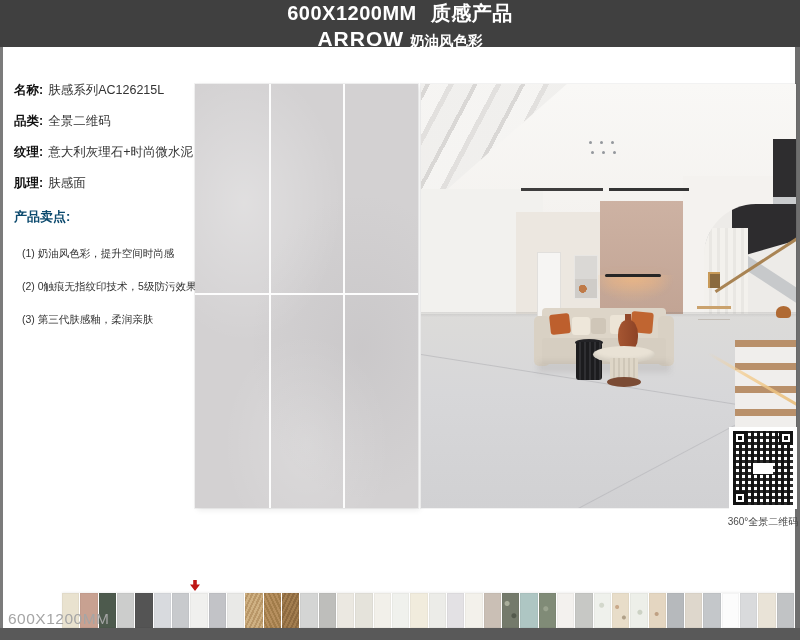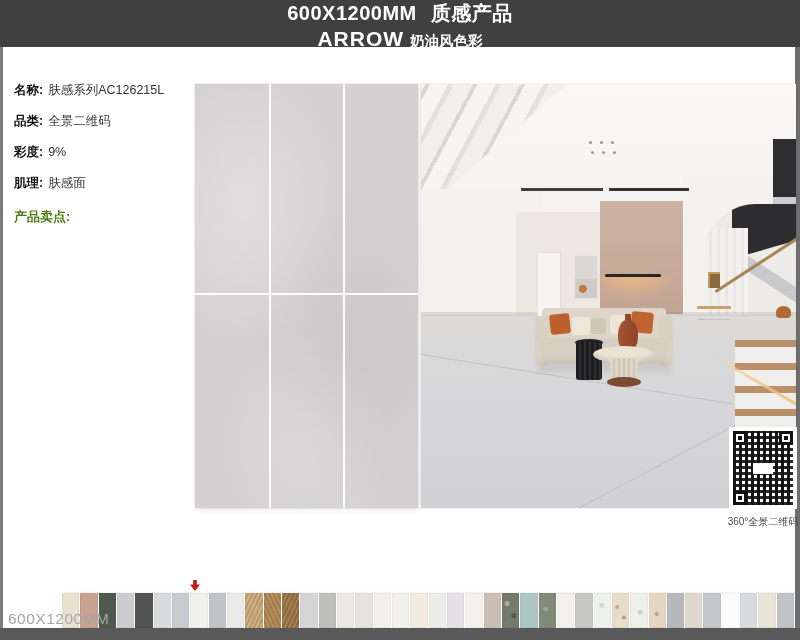--- a/index.html
+++ b/index.html
@@ -18,21 +18,21 @@
 
   
   .edge-left  { position:absolute; left:0;   top:47px; width:3px; height:581px; background:#7b7b7b; }
   .edge-right { position:absolute; left:795px; top:47px; width:5px; height:581px; background:#6e6e6e; }
 
   
   .specs { position:absolute; left:14px; top:84px; width:185px; color:#222; }
   .spec-row { white-space:nowrap; font-size:12.5px; line-height:13px; margin-bottom:18px; }
   .spec-label { font-weight:bold; color:#111; margin-right:5px; }
   .spec-value { color:#333; }
-  .selling-title { font-weight:bold; font-size:13px; color:#4d7c0f; margin:14px 0 0 0; }
+  .selling-title { font-weight:bold; font-size:13px; color:#0c4a6e; margin:14px 0 0 0; }
   .bullet { font-size:10.5px; color:#333; line-height:12px; margin-top:21px; margin-left:8px; white-space:nowrap; }
 
   
   .tile-image { position:absolute; left:195px; top:84px; width:223px; height:424px;
                 box-shadow:0 0 0 1px rgba(0,0,0,0.05), 2px 2px 6px rgba(0,0,0,0.08); }
   .tile-base { position:absolute; inset:0;
      background-image:
        radial-gradient(ellipse 140px 200px at 22% 28%, rgba(255,255,255,0.30), transparent 70%),
        radial-gradient(ellipse 160px 220px at 75% 62%, rgba(125,122,128,0.10), transparent 70%),
        radial-gradient(ellipse 120px 160px at 50% 85%, rgba(255,255,255,0.18), transparent 70%);
@@ -146,24 +146,29 @@
     </div>
   </div>
 
   <div class="edge-left"></div>
   <div class="edge-right"></div>
 
   <div class="specs">
     <div>
         <div class="spec-row"><span class="spec-label">名称:</span><span class="spec-value">肤感系列AC126215L</span></div>
         <div class="spec-row"><span class="spec-label">品类:</span><span class="spec-value">全景二维码</span></div>
-        <div class="spec-row"><span class="spec-label">彩度:</span><span class="spec-value">9%</span></div>
+        <div class="spec-row"><span class="spec-label">纹理:</span><span class="spec-value">意大利灰理石+时尚微水泥</span></div>
         <div class="spec-row"><span class="spec-label">肌理:</span><span class="spec-value">肤感面</span></div>
       </div>
     <div class="selling-title">产品卖点:</div>
+    <div>
+        <div class="bullet">(1) 奶油风色彩，提升空间时尚感</div>
+        <div class="bullet">(2) 0触痕无指纹印技术，5级防污效果</div>
+        <div class="bullet">(3) 第三代肤感釉，柔润亲肤</div>
+      </div>
   </div>
 
   <div class="tile-image">
     <div class="tile-base abs" style="position: absolute; inset: 0px; background-color: rgb(211, 209, 210);"></div>
     <div class="tile-grout-v1"></div>
     <div class="tile-grout-v2"></div>
     <div class="tile-grout-h"></div>
   </div>
 
   <div class="room">

